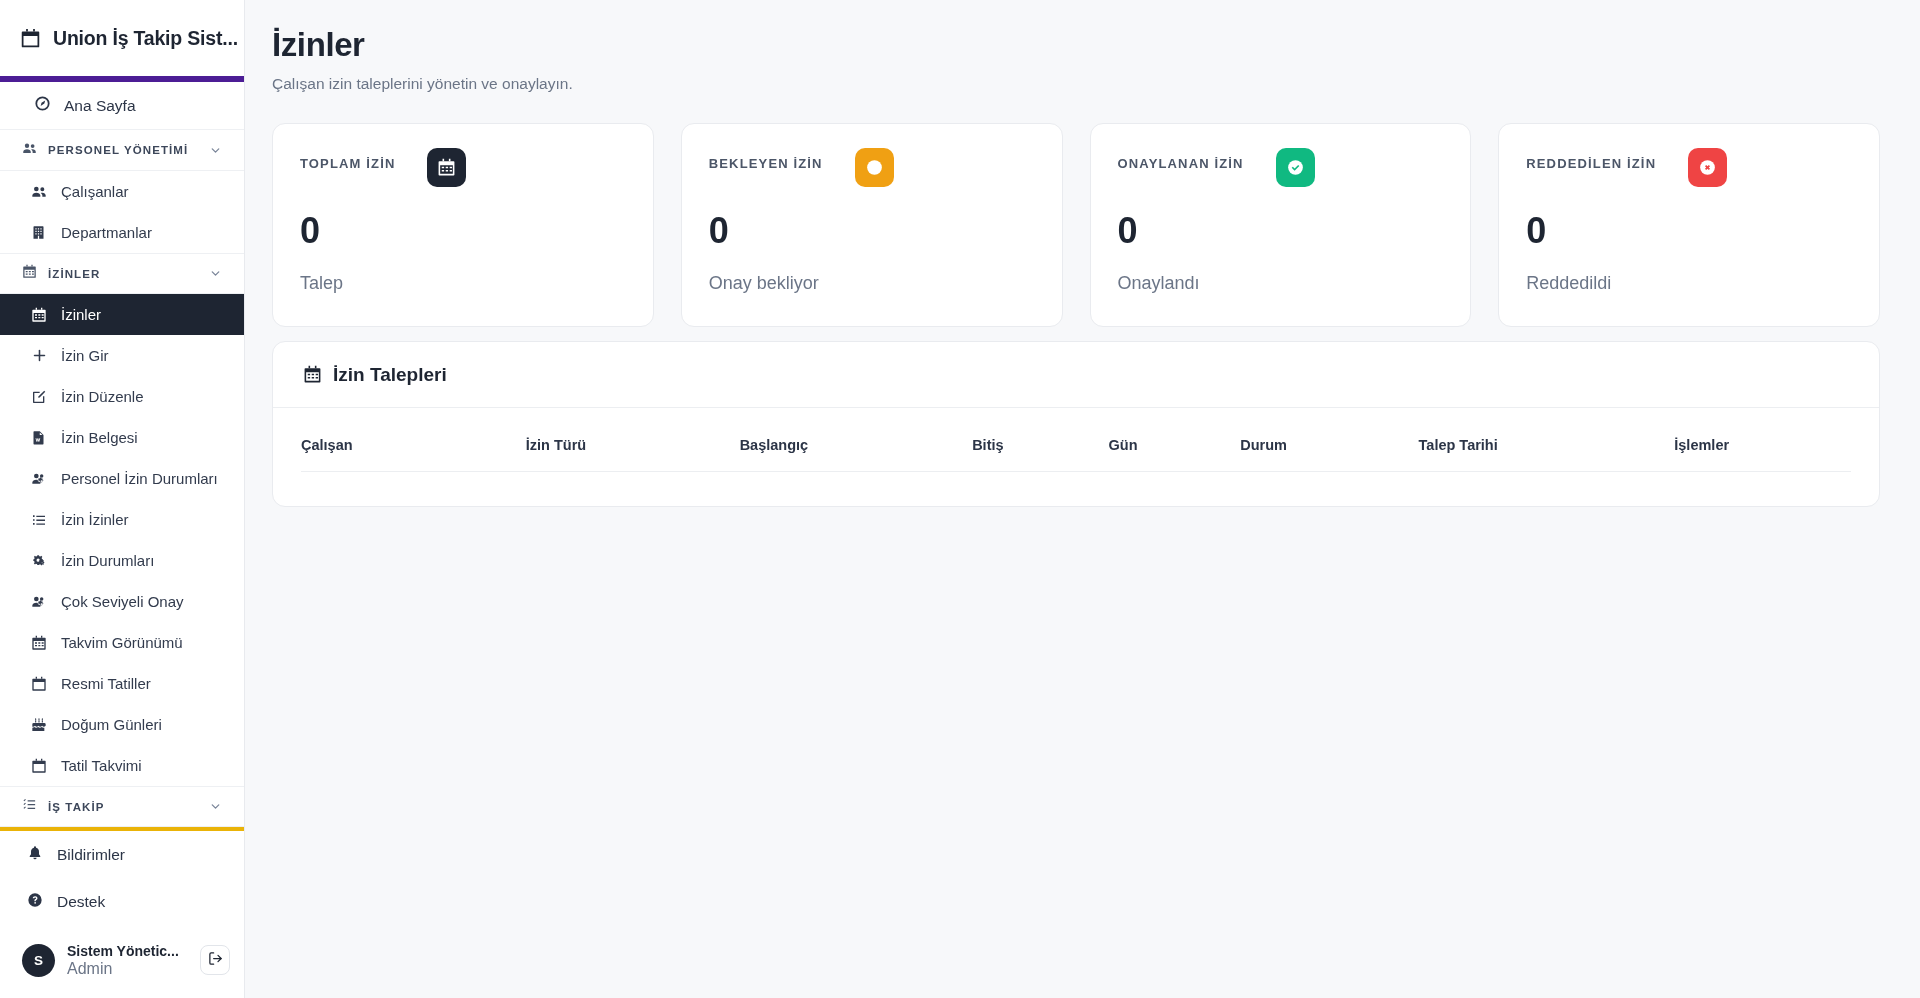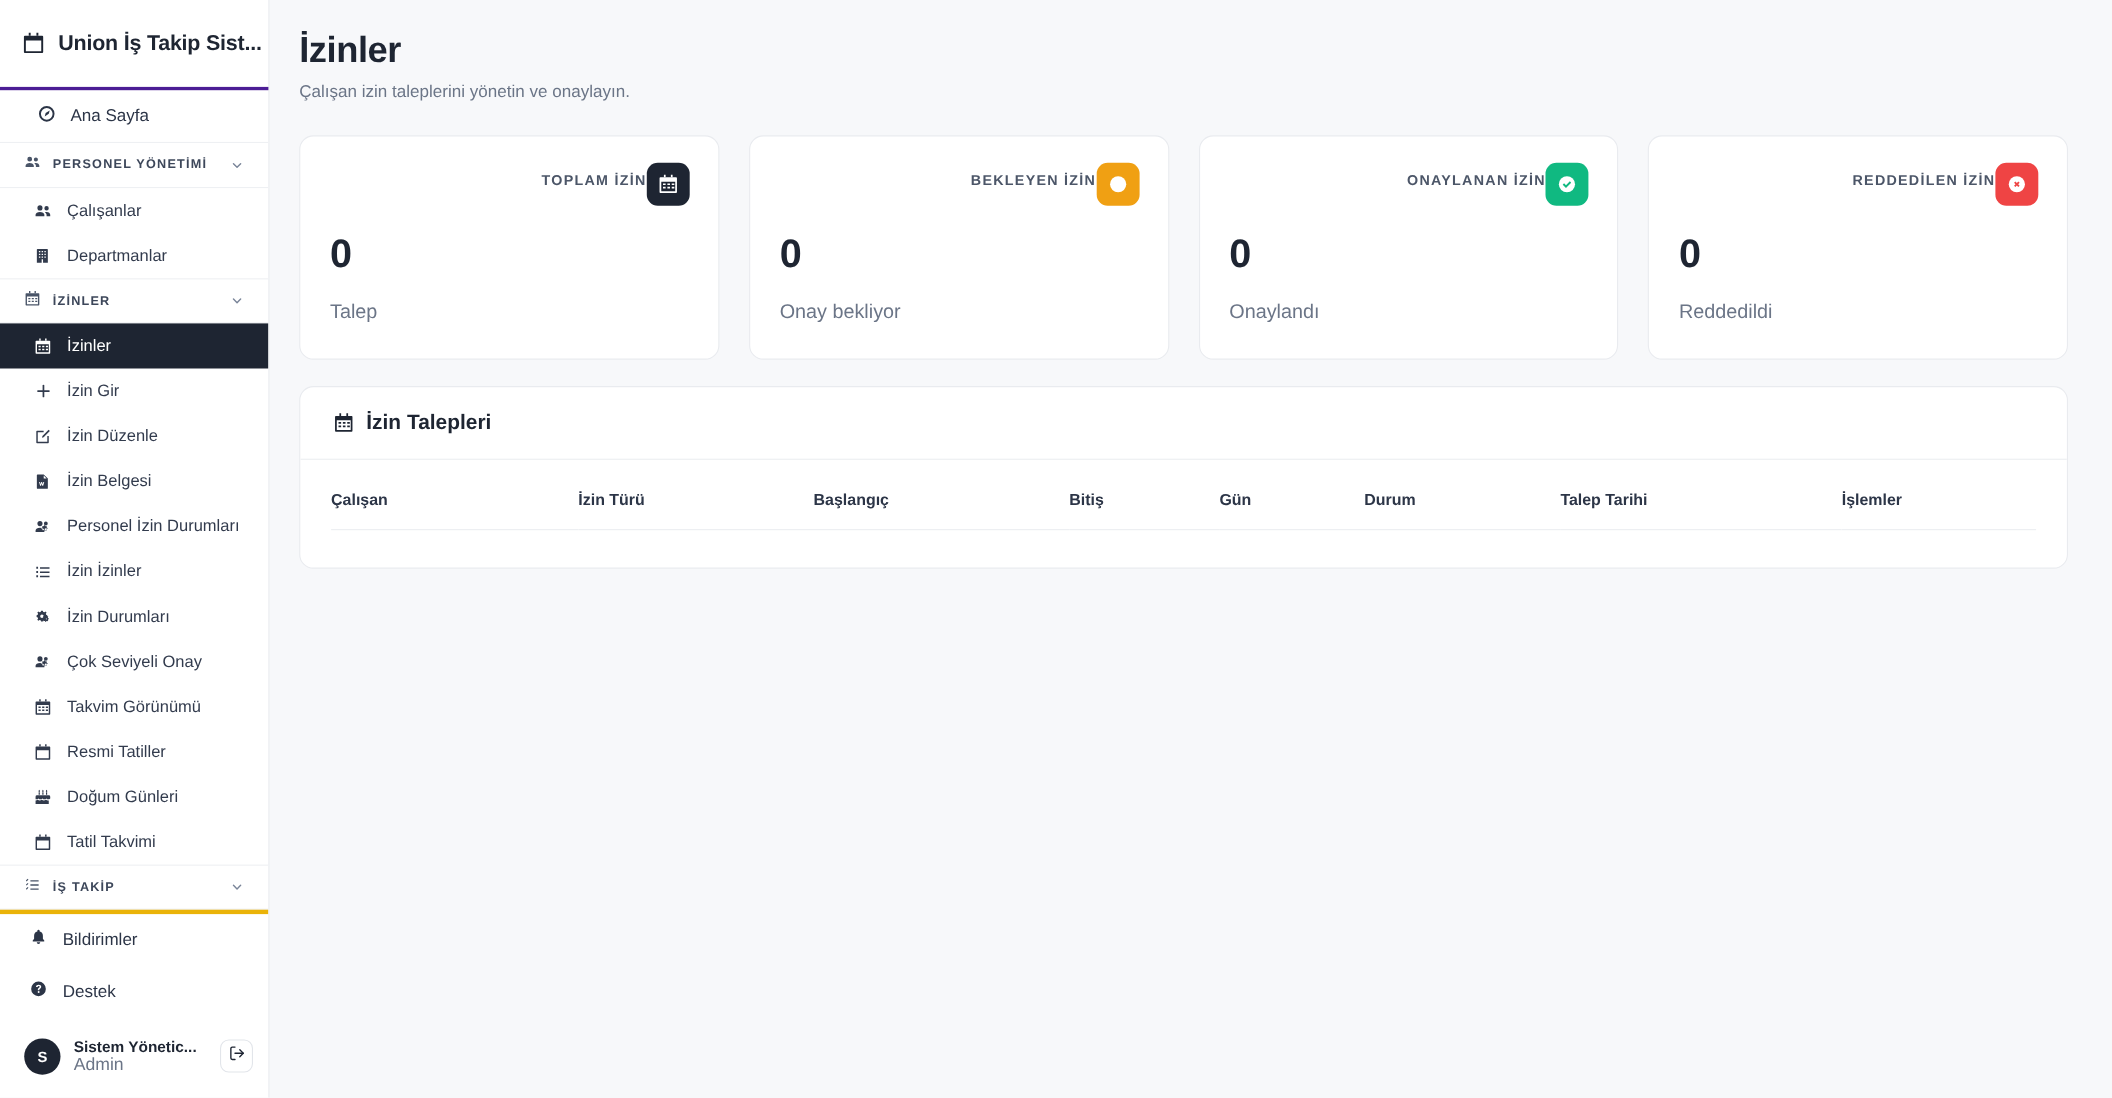--- a/index.html
+++ b/index.html
@@ -17,21 +17,21 @@
     width: 245px; min-width: 245px; height: 998px;
     background: #ffffff;
     border-right: 1px solid #e8eaee;
     display: flex; flex-direction: column;
     position: relative;
   }
   .brand {
     height: 82px; min-height: 82px;
     display: flex; align-items: center; gap: 12px;
     padding: 0 20px;
-    border-bottom: 3px solid #4c1d95;
+    border-bottom: 6px solid #4c1d95;
   }
   .brand-icon { color: #1e2532; display: flex; align-items: center; }
   .brand-title {
     font-size: 19.5px; font-weight: 700; color: #1e2532;
     letter-spacing: -0.2px; white-space: nowrap;
   }
 
   .nav-scroll { flex: 1; overflow: hidden; }
 
   .nav-top-item {
@@ -106,40 +106,40 @@
   
   .stats {
     display: grid; grid-template-columns: repeat(4, 1fr); gap: 27px;
     margin-top: 30px;
   }
   .stat-card {
     background: #fff; border: 1px solid #e9ebef; border-radius: 13px;
     padding: 24px 26px 26px 27px; height: 204px;
     display: flex; flex-direction: column;
   }
-  .stat-top { display: flex; align-items: flex-start; justify-content: flex-end; }
+  .stat-top { display: flex; align-items: flex-start; justify-content: flex-start; gap: 32px; }
   .stat-label {
     font-size: 13px; font-weight: 600; color: #4c5668;
     letter-spacing: 1.15px; text-transform: uppercase; padding-top: 8px;
   }
   .stat-icon {
     width: 39px; height: 39px; border-radius: 10px;
     display: flex; align-items: center; justify-content: center;
     color: #fff; flex-shrink: 0;
   }
   .stat-value {
     font-size: 36px; font-weight: 700; color: #1e2532;
     margin-top: 26px; line-height: 1;
   }
   .stat-caption { font-size: 18px; color: #6b7587; margin-top: 24px; }
 
   
   .panel {
     background: #fff; border: 1px solid #e9ebef; border-radius: 13px;
-    margin-top: 24px; overflow: hidden;
+    margin-top: 14px; overflow: hidden;
   }
   .panel-head {
     display: flex; align-items: center; gap: 11px;
     padding: 22px 28px 21px 30px;
     border-bottom: 1px solid #eceef1;
   }
   .panel-title { font-size: 19px; font-weight: 700; color: #1e2532; }
   .panel-icon { color: #1e2532; display: flex; align-items: center; }
   .panel-body { padding: 12px 28px 34px 28px; }
   table { width: 100%; border-collapse: collapse; }

